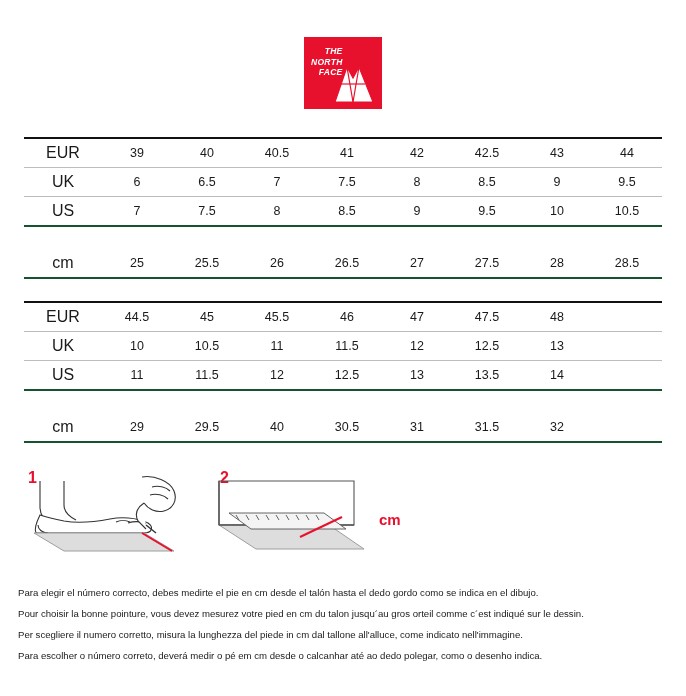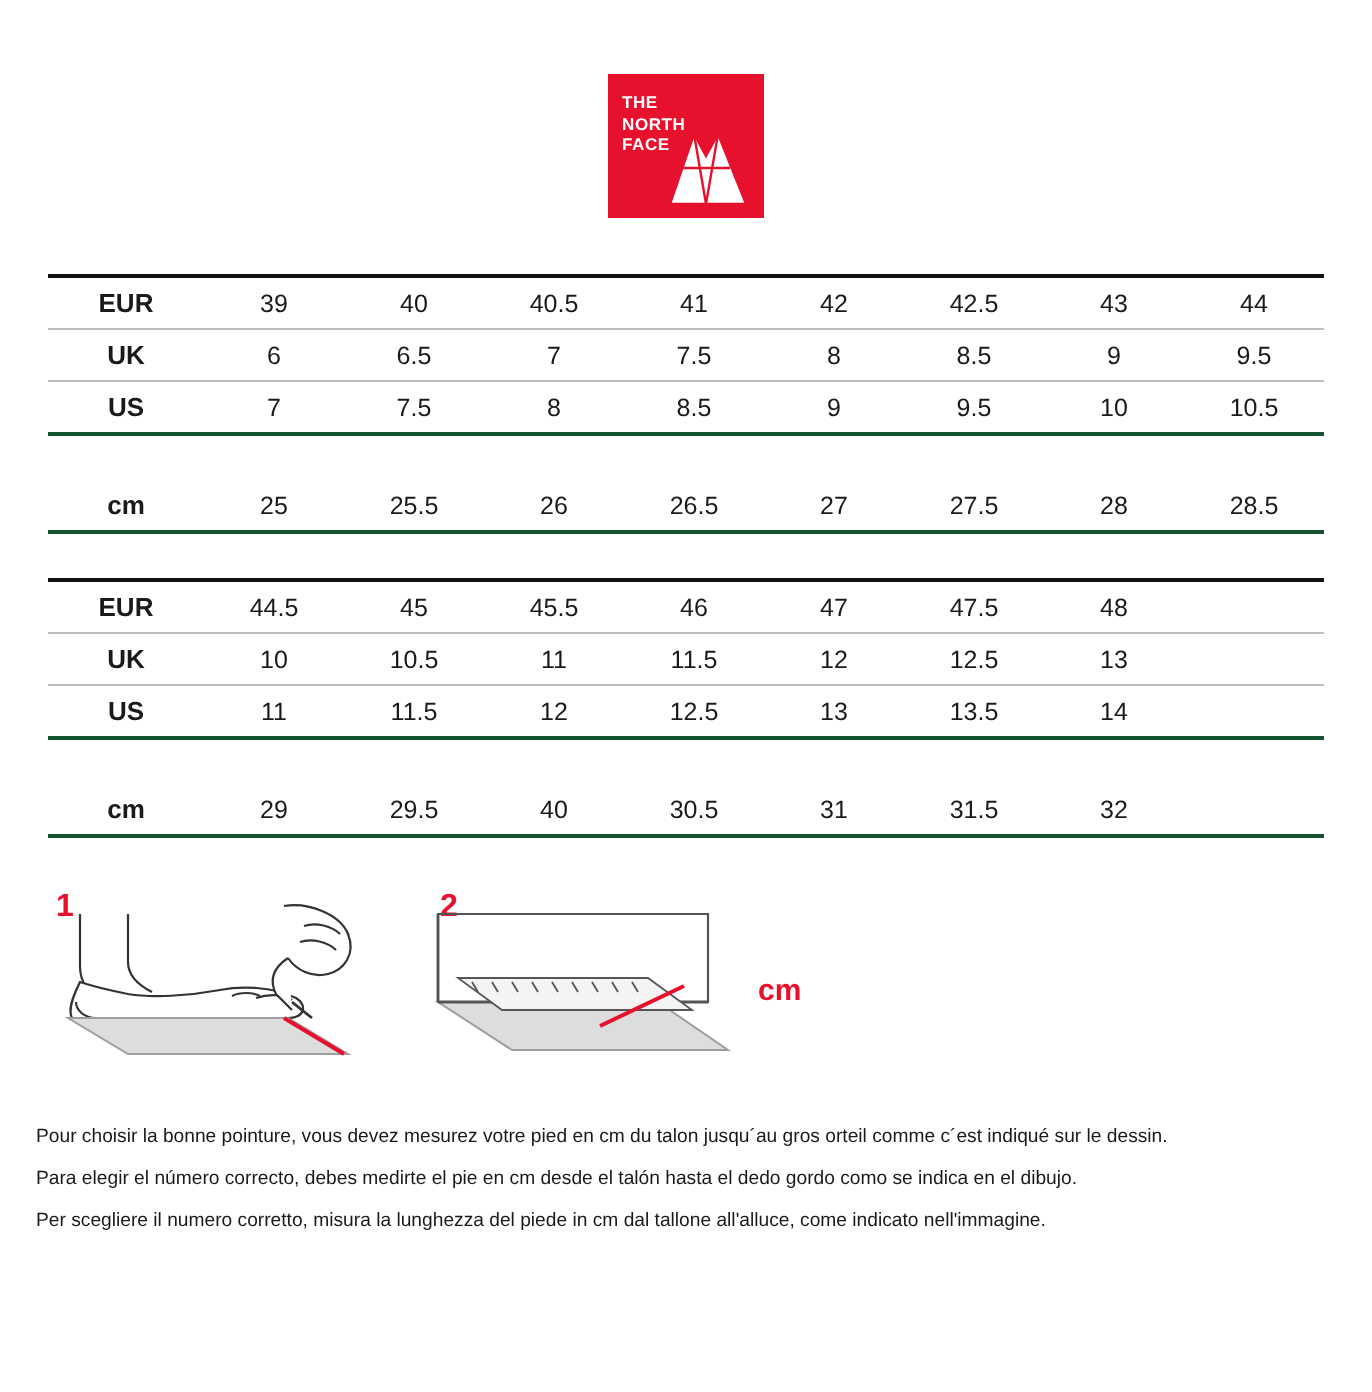--- a/index.html
+++ b/index.html
@@ -31,21 +31,22 @@
   }
   .logo .brand {
     position: absolute;
     left: 7px;
     top: 9px;
     color: #ffffff;
     font-size: 8.5px;
     line-height: 10.5px;
     font-weight: bold;
     letter-spacing: 0.3px;
-    text-align: left;
+    text-align: right;
+    font-style: italic;
   }
   .logo .dome {
     position: absolute;
     right: 5px;
     bottom: 4px;
     width: 46px;
     height: 44px;
   }
 
   
@@ -64,24 +65,24 @@
     border-bottom: 1px solid #bdbdbd;
     color: #1a1a1a;
   }
   table.size tr.thick td {
     border-bottom: 2px solid #14532d;
   }
   table.size tr.topline td {
     border-top: 2px solid #111111;
   }
   table.size td.rowhead {
-    font-weight: bold;
+    font-weight: normal;
     text-align: center;
     width: 78px;
-    font-size: 13px;
+    font-size: 16px;
   }
   .gap {
     height: 22px;
   }
 
   
   .illus {
     position: relative;
     margin: 24px 24px 0 24px;
     height: 104px;
@@ -301,16 +302,17 @@
       <line x1="262" y1="48" x2="265" y2="53"></line>
       <line x1="272" y1="48" x2="275" y2="53"></line>
       <line x1="282" y1="48" x2="285" y2="53"></line>
       <line x1="292" y1="48" x2="295" y2="53"></line>
     </g>
     <line x1="276" y1="70" x2="318" y2="50" stroke="#e8112d" stroke-width="2"></line>
   </svg>
 </div>
 
 <div class="instructions">
+  <p>Para elegir el número correcto, debes medirte el pie en cm desde el talón hasta el dedo gordo como se indica en el dibujo.</p>
   <p>Pour choisir la bonne pointure, vous devez mesurez votre pied en cm du talon jusqu´au gros orteil comme c´est indiqué sur le dessin.</p>
-  <p>Para elegir el número correcto, debes medirte el pie en cm desde el talón hasta el dedo gordo como se indica en el dibujo.</p>
   <p>Per scegliere il numero corretto, misura la lunghezza del piede in cm dal tallone all'alluce, come indicato nell'immagine.</p>
+  <p>Para escolher o número correto, deverá medir o pé em cm desde o calcanhar até ao dedo polegar, como o desenho indica.</p>
 </div>
 
 </body></html>

